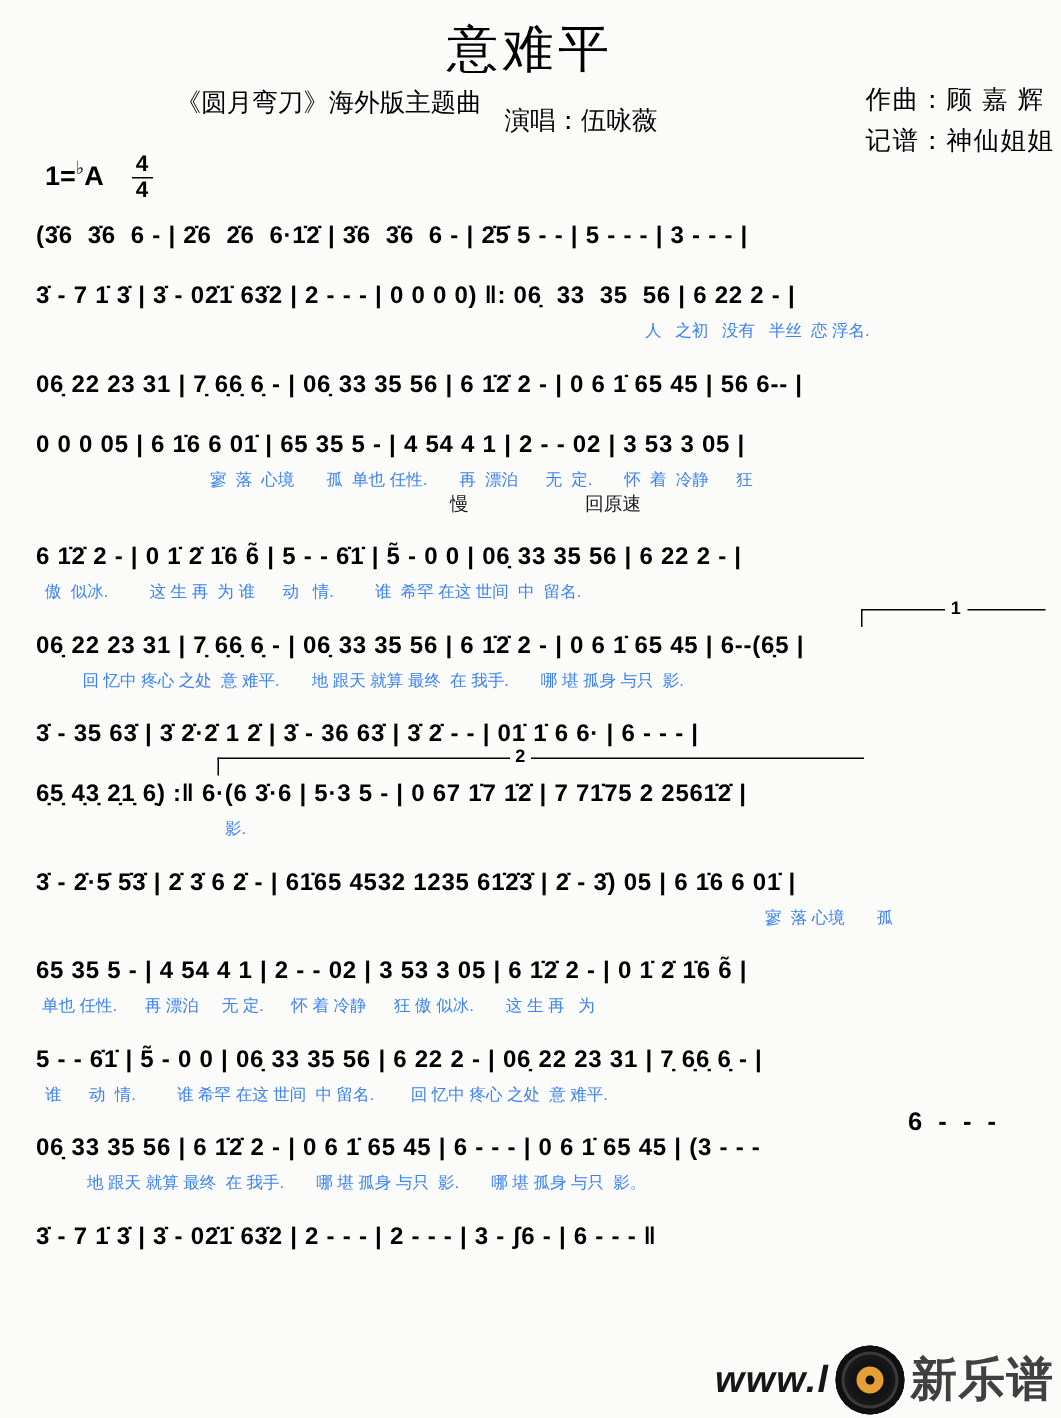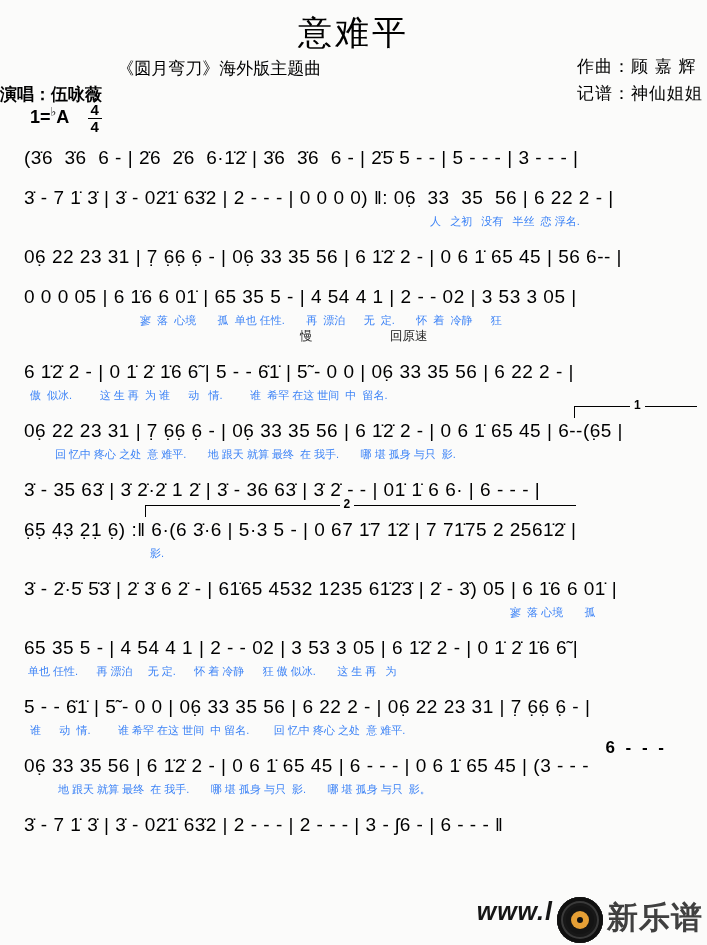--- a/index.html
+++ b/index.html
@@ -6,45 +6,45 @@
   body{
     width:707px;height:945px;position:relative;overflow:hidden;
     background:#fbfbfa;color:#000;
     font-family:"Liberation Sans","DejaVu Sans",sans-serif;
   }
   .header{position:relative;height:140px}
   .title{position:absolute;top:10px;left:0;width:100%;text-align:center;
          font-size:34px;font-weight:normal;letter-spacing:3px}
   .subtitle{position:absolute;top:57px;left:0;width:62%;text-align:center;
             font-size:17px;font-weight:normal}
-  .singer{position:absolute;top:83px;left:0;width:62%;text-align:left;
-          font-size:17px;font-weight:bold}
+  .singer{position:absolute;top:69px;left:0;width:62%;text-align:right;
+          font-size:17px;font-weight:normal}
   .credits{position:absolute;top:53px;right:4px;font-size:17px;font-weight:normal;
            line-height:27px;text-align:left;letter-spacing:1px}
   .keyline{position:absolute;left:30px;top:102px;font-size:18px;font-weight:bold}
   .keyline .flat{vertical-align:super;font-size:12px}
   .frac{display:inline-block;vertical-align:middle;margin-left:14px;
         font-size:15px;line-height:1.05;text-align:center;font-weight:bold}
   .frac .top{display:block;border-bottom:1.6px solid #000;padding:0 3px}
   .frac .bot{display:block}
 
   .score{padding:6px 4px 0 24px}
   .system{position:relative;margin-bottom:16px}
-  .notes{font-size:19px;font-weight:normal;white-space:pre;letter-spacing:.5px;line-height:24px}
+  .notes{font-size:16px;font-weight:bold;white-space:pre;letter-spacing:.5px;line-height:24px}
   .lyrics{font-size:11px;white-space:pre;margin-top:4px;color:#3b82f6;line-height:15px}
   .annrow{position:relative;height:16px;font-size:12.5px;color:#1a1a1a}
   .annrow span{position:absolute;top:0}
   .volta{position:absolute;top:-13px;height:11px;
          border-top:1.6px solid #000;border-left:1.6px solid #000}
   .vlabel{position:absolute;top:-8px;left:45%;background:#fbfbfa;
           padding:0 4px;font-size:12px;font-weight:bold;line-height:12px}
   .above-voice{position:absolute;top:-16px;right:36px;font-size:17px;
                font-weight:bold;letter-spacing:3px;white-space:pre}
 
-  .watermark{position:absolute;right:4px;bottom:2px;display:flex;gap:4px}
+  .watermark{position:absolute;right:4px;bottom:2px;display:flex;align-items:center;gap:4px}
   .wm-url{font-style:italic;font-weight:bold;font-size:25px;letter-spacing:1px;color:#161616}
   .vinyl{width:46px;height:46px;border-radius:50%;background:#141414;position:relative;
          box-shadow:inset 0 0 0 4px #101010, inset 0 0 0 6px #3a3a3a, inset 0 0 0 9px #181818}
   .vinyl::before{content:"";position:absolute;left:14px;top:14px;right:14px;bottom:14px;
                  border-radius:50%;background:#e59f35}
   .vinyl::after{content:"";position:absolute;left:20px;top:20px;right:20px;bottom:20px;
                 border-radius:50%;background:#101010}
   .wm-brand{font-size:31px;font-weight:900;color:#404040;letter-spacing:1px}
 </style>
 </head>

